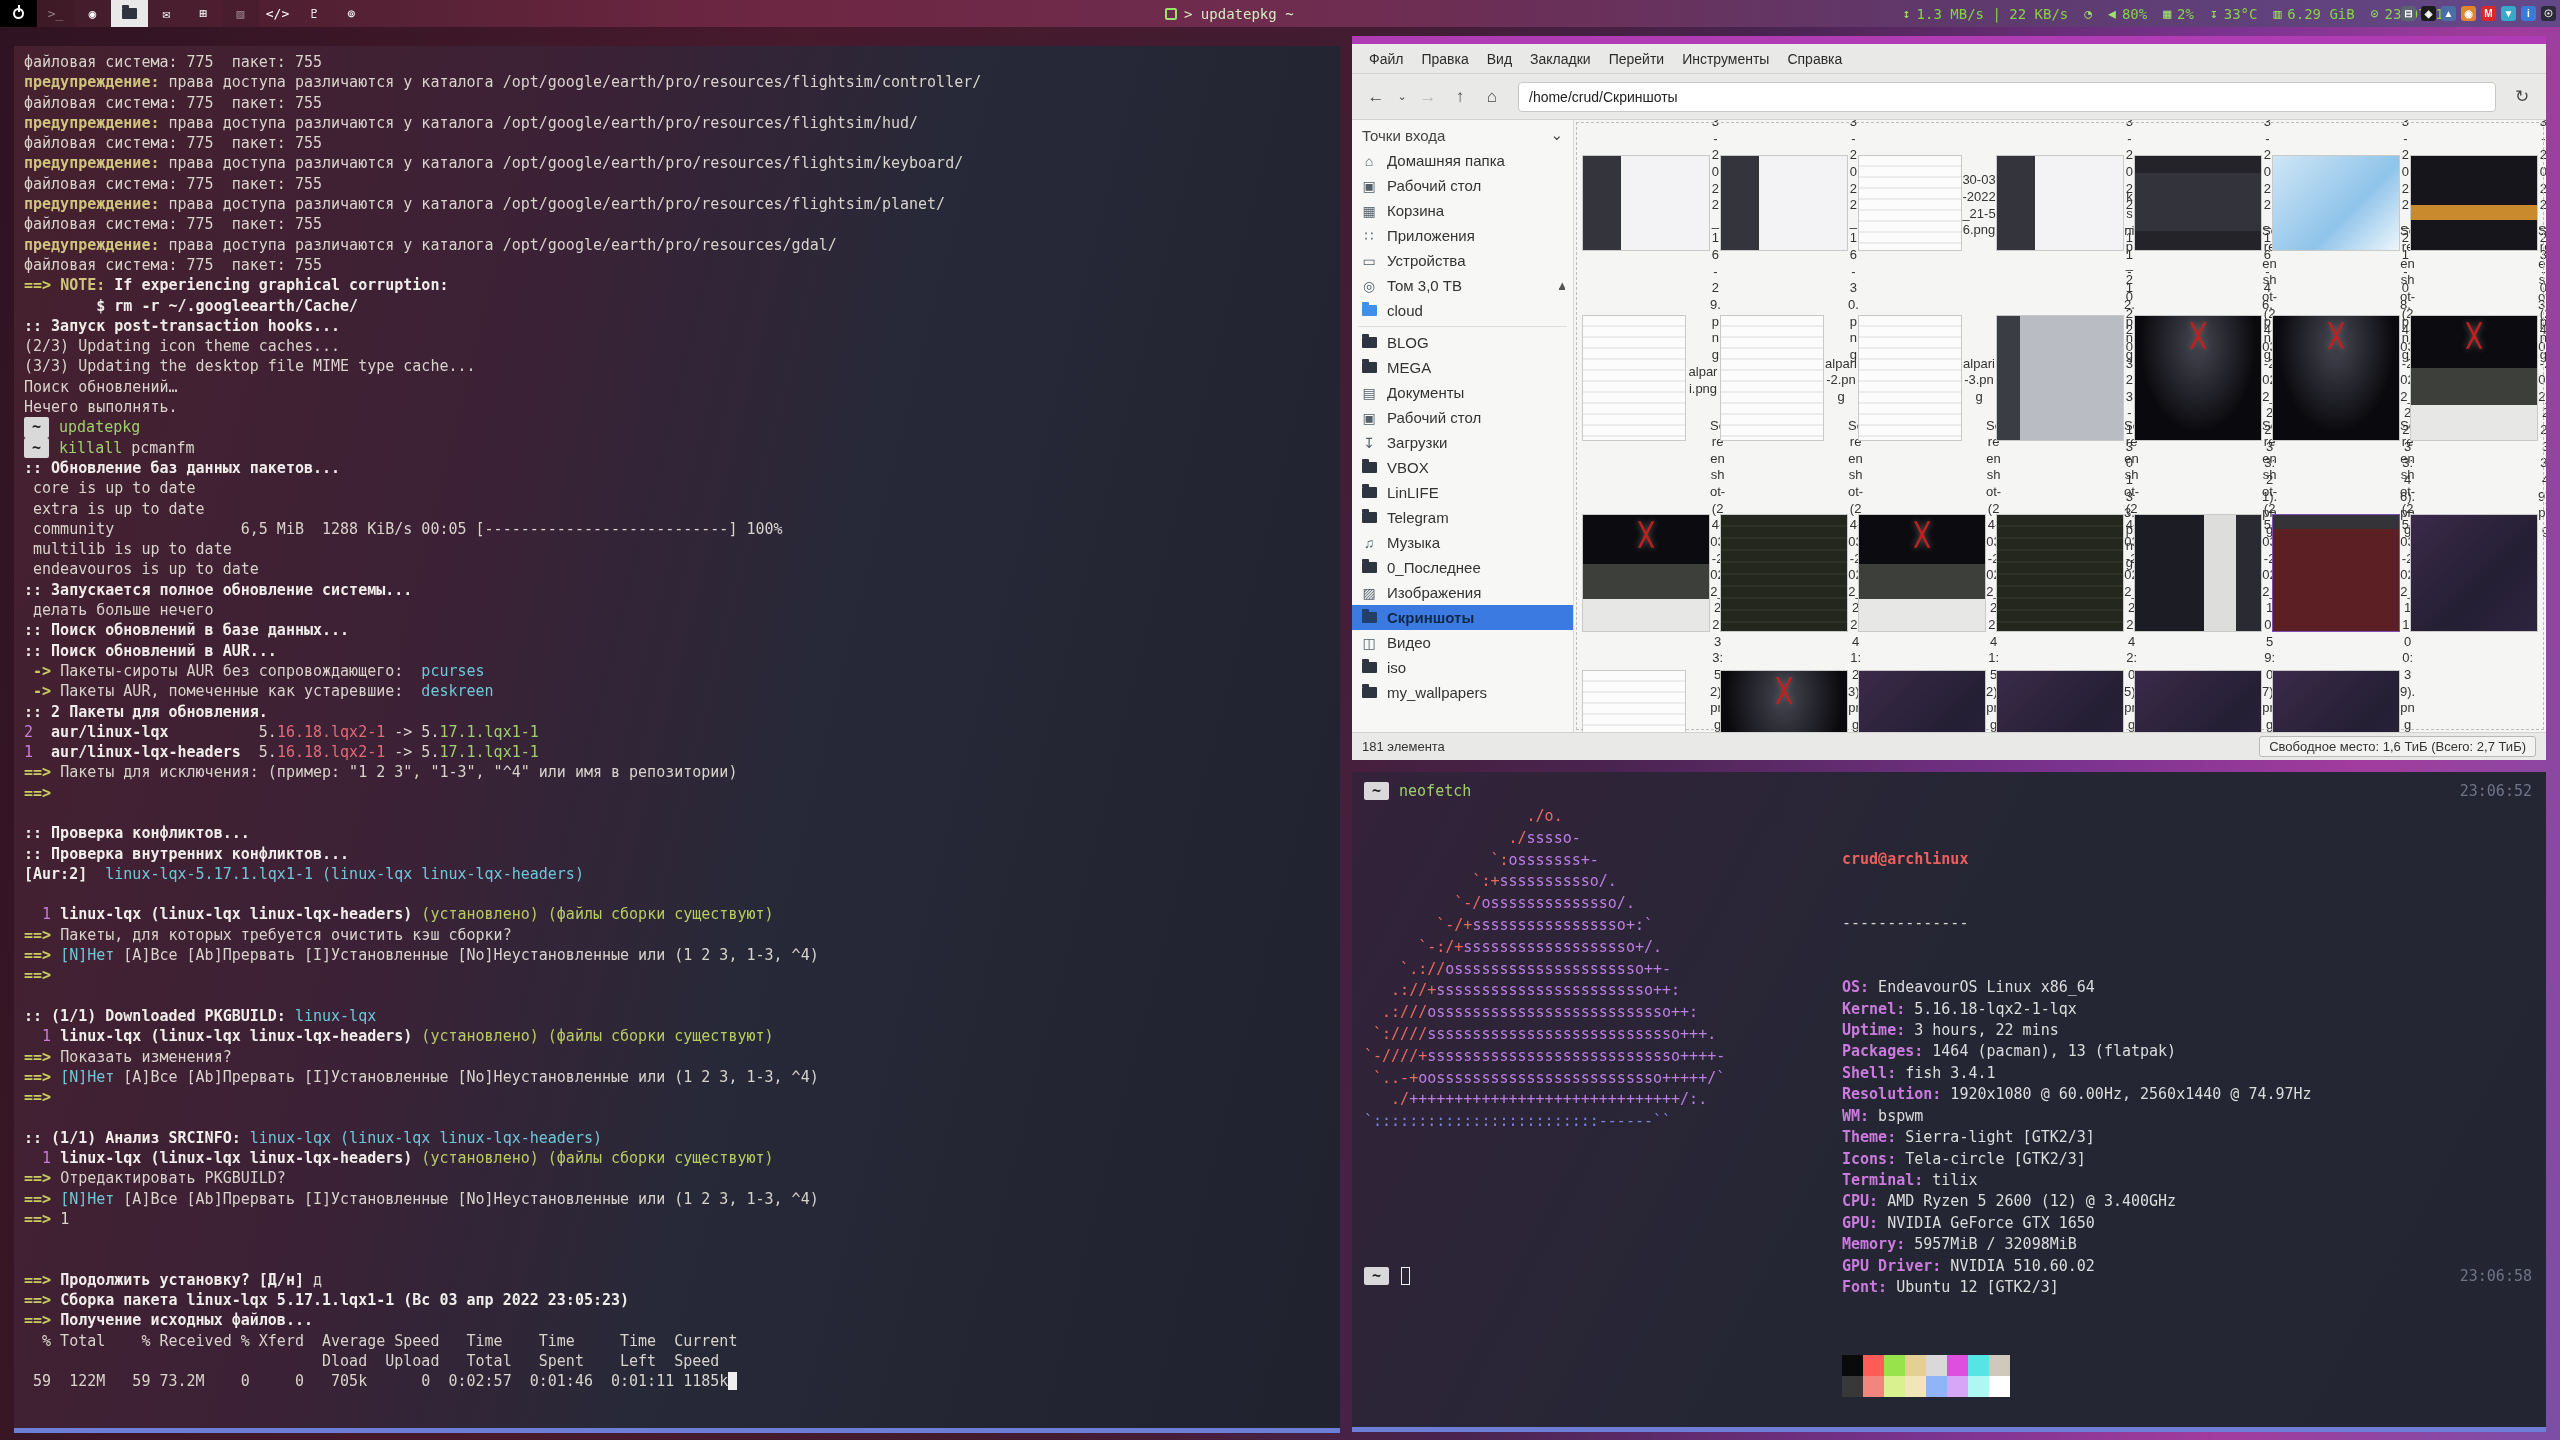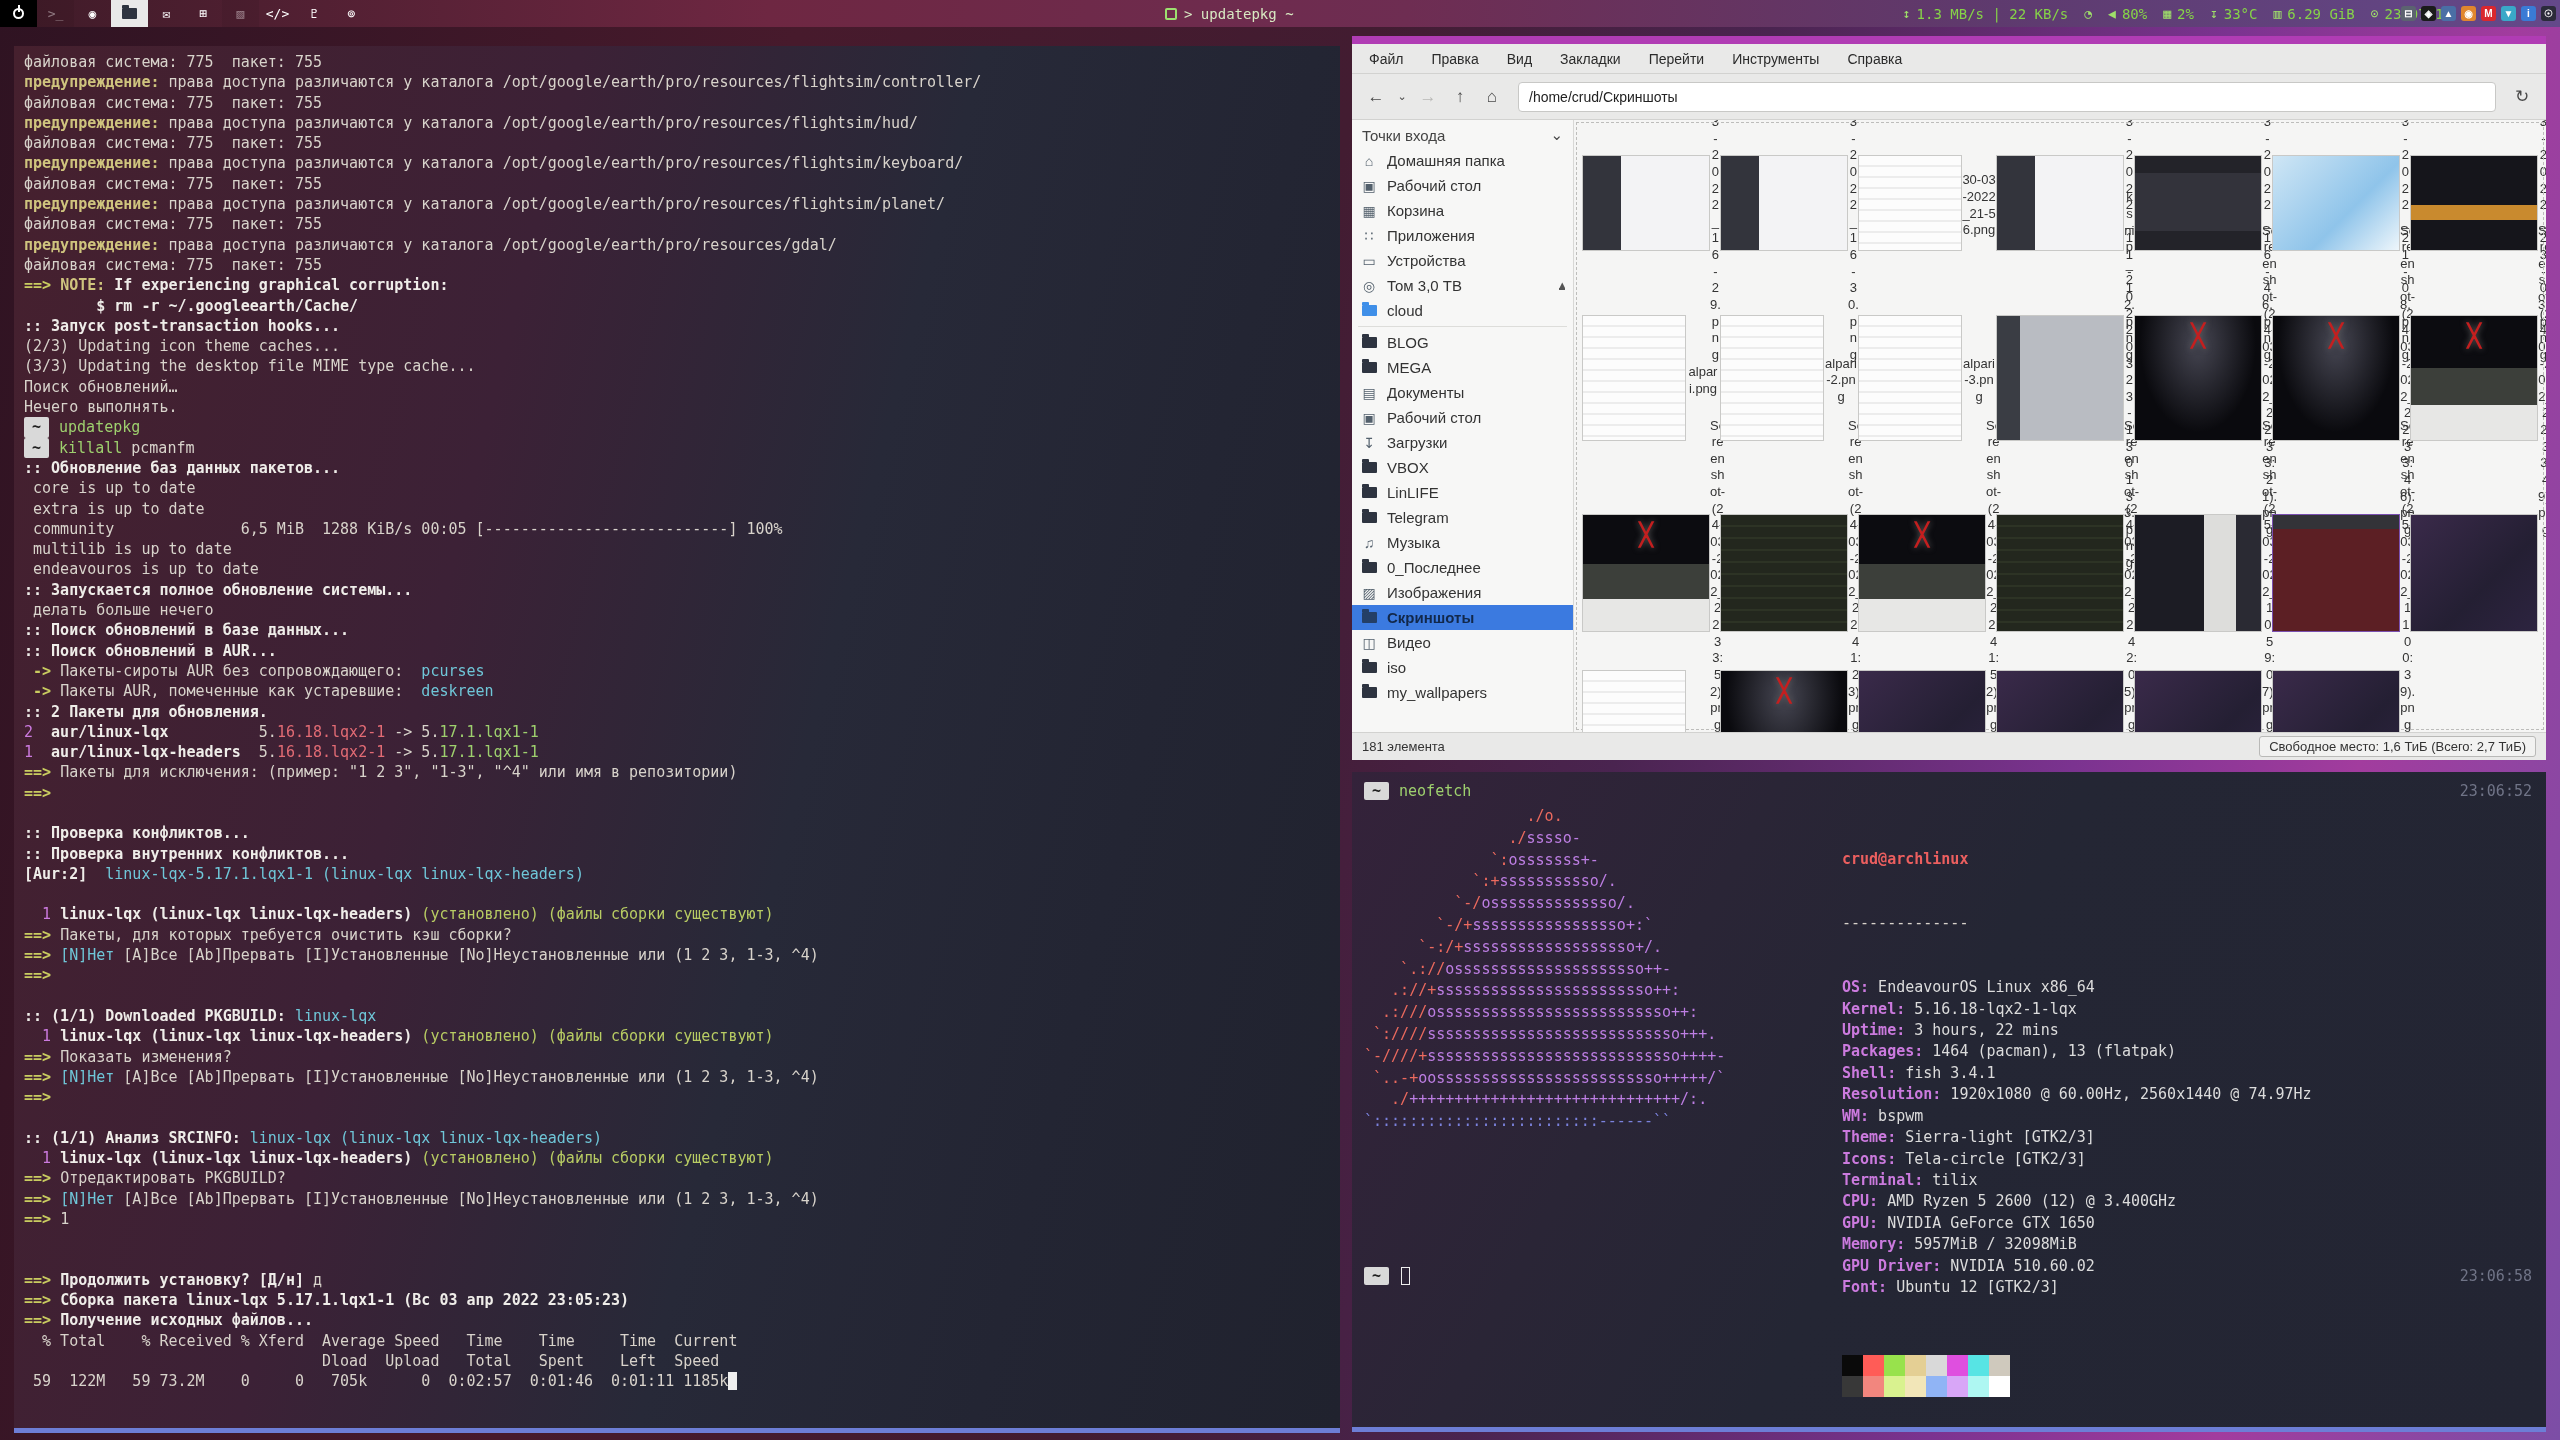--- a/index.html
+++ b/index.html
@@ -41,21 +41,21 @@
   .tl{white-space:pre;min-height:20.3px}
   .w{color:#d8d3cb}.bw{color:#efede9;font-weight:bold}
   .yb{color:#cfc47e;font-weight:bold}.ar{color:#c9cc60;font-weight:bold}
   .cy{color:#6fc6d8}.gn{color:#9ed06e}.mg{color:#cb7ade}.rd{color:#e26b74}.gy{color:#b8cc63}
   .badge{display:inline-block;background:#d9d9d9;color:#222;padding:0 8px;margin-right:10px;border-radius:2px;font-weight:bold}
   .cur{background:#efefef;color:#efefef}
   
   #fm{left:1352px;top:36px;width:1194px;height:724px;border-top:8px solid #b03cb4;background:#f5f5f4;
     display:flex;flex-direction:column}
   .fm-menubar{height:30px;background:#e9e9e8;border-bottom:1px solid #d2d2d0;display:flex;align-items:center;
-    padding-left:8px;gap:10px;font-size:14px;color:#2b2b2b}
+    padding-left:8px;gap:0;font-size:14px;color:#2b2b2b}
   .mi{padding:4px 9px;border-radius:3px}
   .fm-toolbar{height:46px;background:#e9e9e8;border-bottom:1px solid #d2d2d0;display:flex;align-items:center;
     padding:0 10px;gap:4px}
   .tbtn{width:28px;height:28px;display:flex;align-items:center;justify-content:center;font-size:17px;color:#4a4a4a;border-radius:3px}
   .tbtn.sm{width:16px;font-size:11px}
   .tbtn.dis{color:#b8b8b6}
   .pathbox{flex:1;height:30px;background:#fff;border:1px solid #c8c8c6;border-radius:4px;margin:0 8px;
     font-size:14px;color:#222;padding:0 10px;font-family:"Liberation Sans",sans-serif}
   .fm-body{flex:1;display:flex;min-height:0}
   .fm-side{width:222px;background:#f7f7f6;border-right:1px solid #d8d8d6;padding-top:2px;overflow:hidden;font-size:15px;color:#333}

